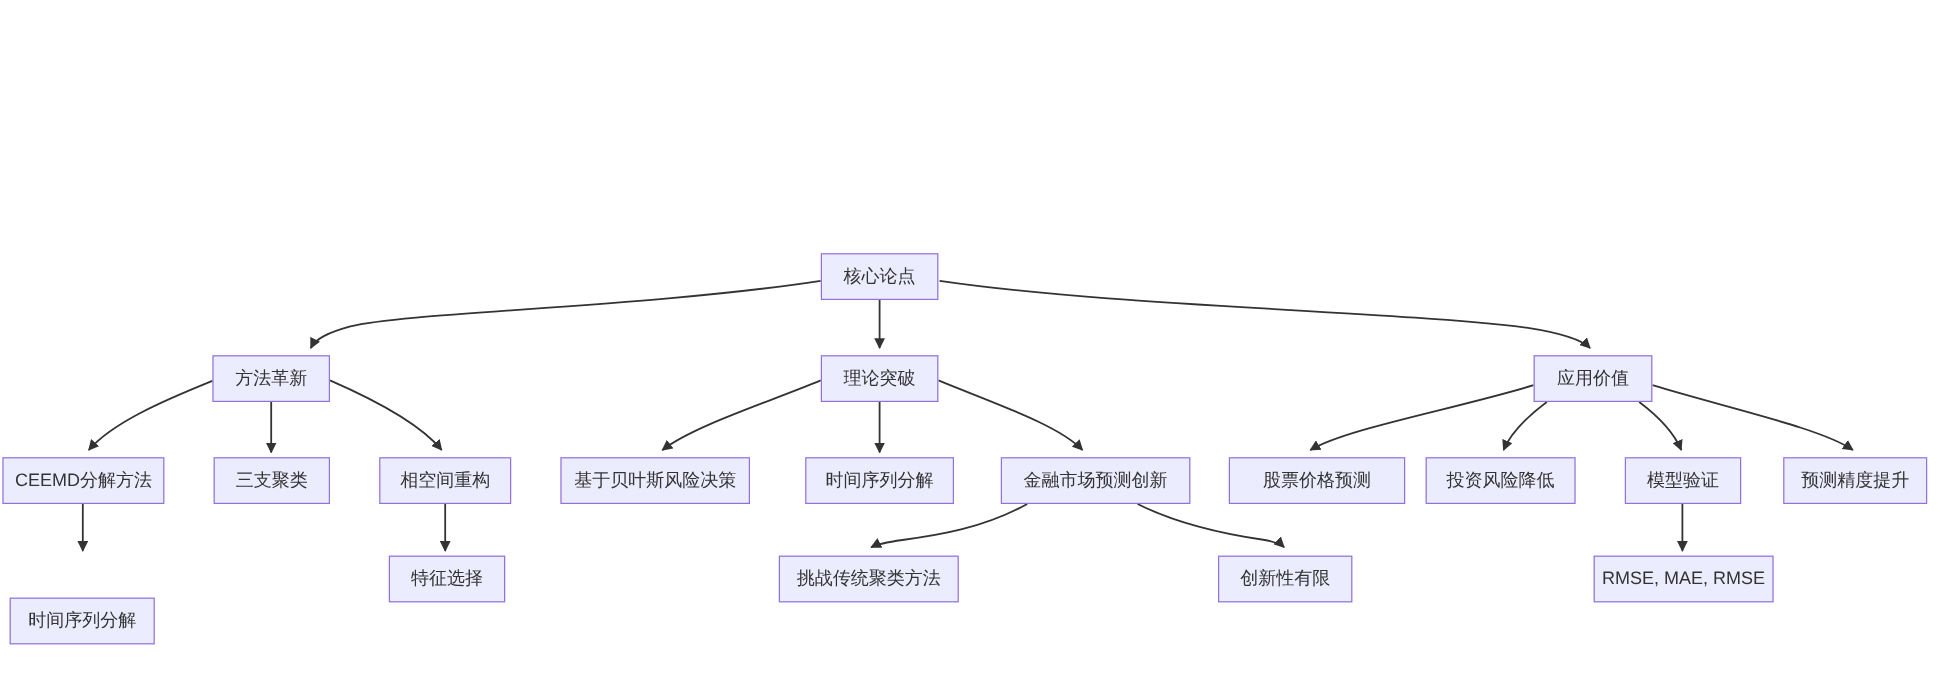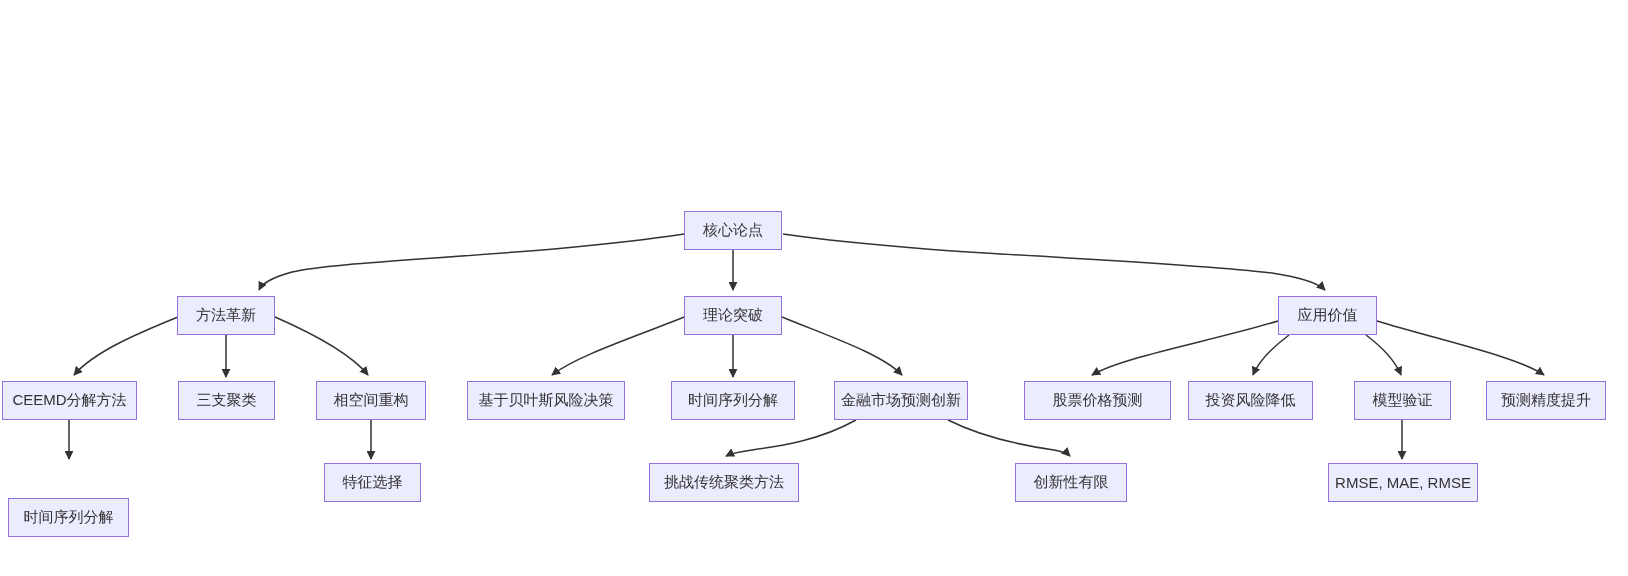--- a/index.html
+++ b/index.html
@@ -71,21 +71,21 @@
 
   <div class="node" style="left:177px; top:296px; width:98px;">方法革新</div>
   <div class="node" style="left:684px; top:296px; width:98px;">理论突破</div>
   <div class="node" style="left:1278px; top:296px; width:99px;">应用价值</div>
 
   <div class="node" style="left:2px; top:381px; width:135px;">CEEMD分解方法</div>
   <div class="node" style="left:178px; top:381px; width:97px;">三支聚类</div>
   <div class="node" style="left:316px; top:381px; width:110px;">相空间重构</div>
   <div class="node" style="left:467px; top:381px; width:158px;">基于贝叶斯风险决策</div>
   <div class="node" style="left:671px; top:381px; width:124px;">时间序列分解</div>
-  <div class="node" style="left:834px; top:381px; width:134px;">金融市场预测创新</div>
+  <div class="node" style="left:834px; top:381px; width:158px;">金融市场预测创新</div>
   <div class="node" style="left:1024px; top:381px; width:147px;">股票价格预测</div>
   <div class="node" style="left:1188px; top:381px; width:125px;">投资风险降低</div>
   <div class="node" style="left:1486px; top:381px; width:120px;">预测精度提升</div>
   <div class="node" style="left:1354px; top:381px; width:97px;">模型验证</div>
 
   <div class="node" style="left:8px; top:463px; width:121px;margin-top:35px;">时间序列分解</div>
   <div class="node" style="left:324px; top:463px; width:97px;">特征选择</div>
   <div class="node" style="left:1015px; top:463px; width:112px;">创新性有限</div>
   <div class="node" style="left:649px; top:463px; width:150px;">挑战传统聚类方法</div>
   <div class="node" style="left:1328px; top:463px; width:150px;">RMSE, MAE, RMSE</div>

